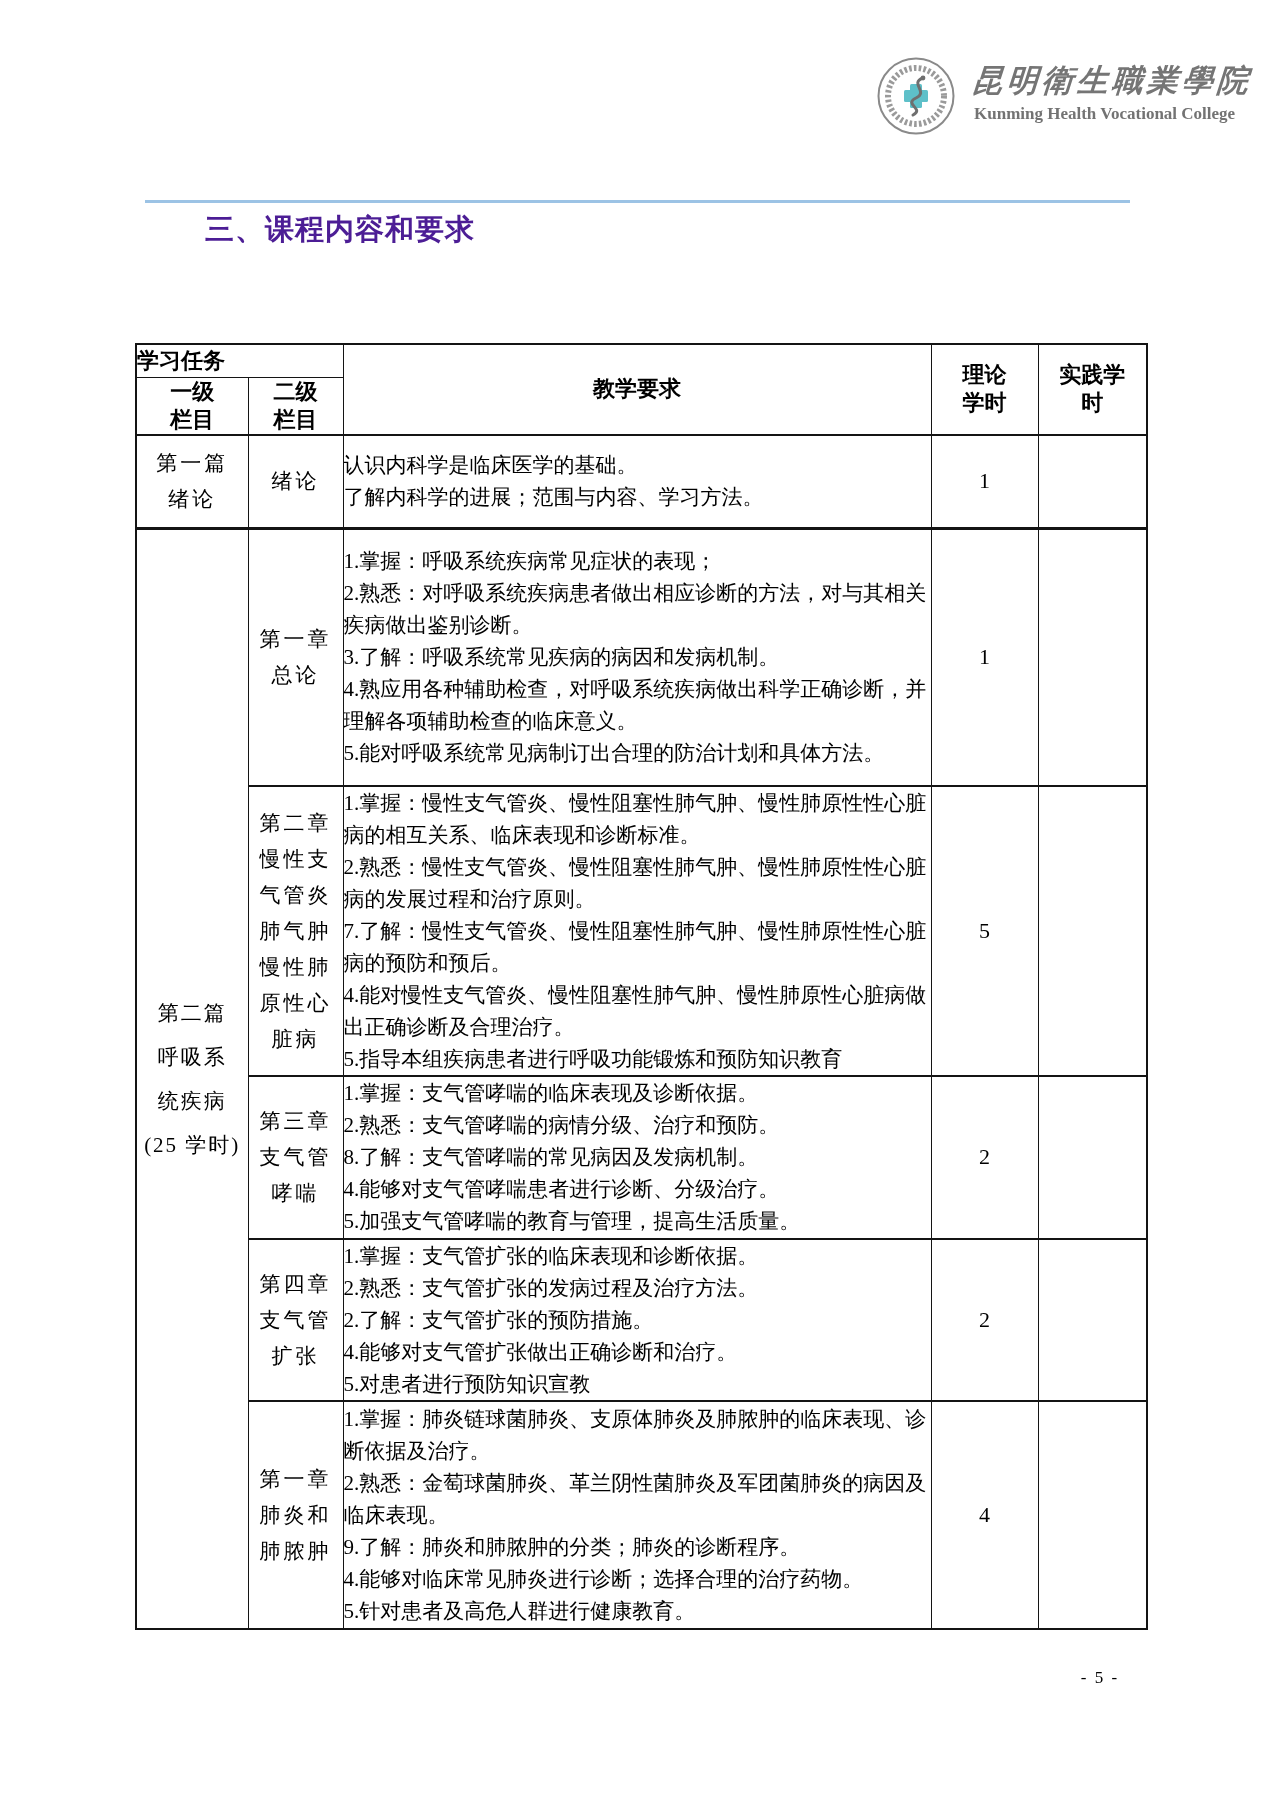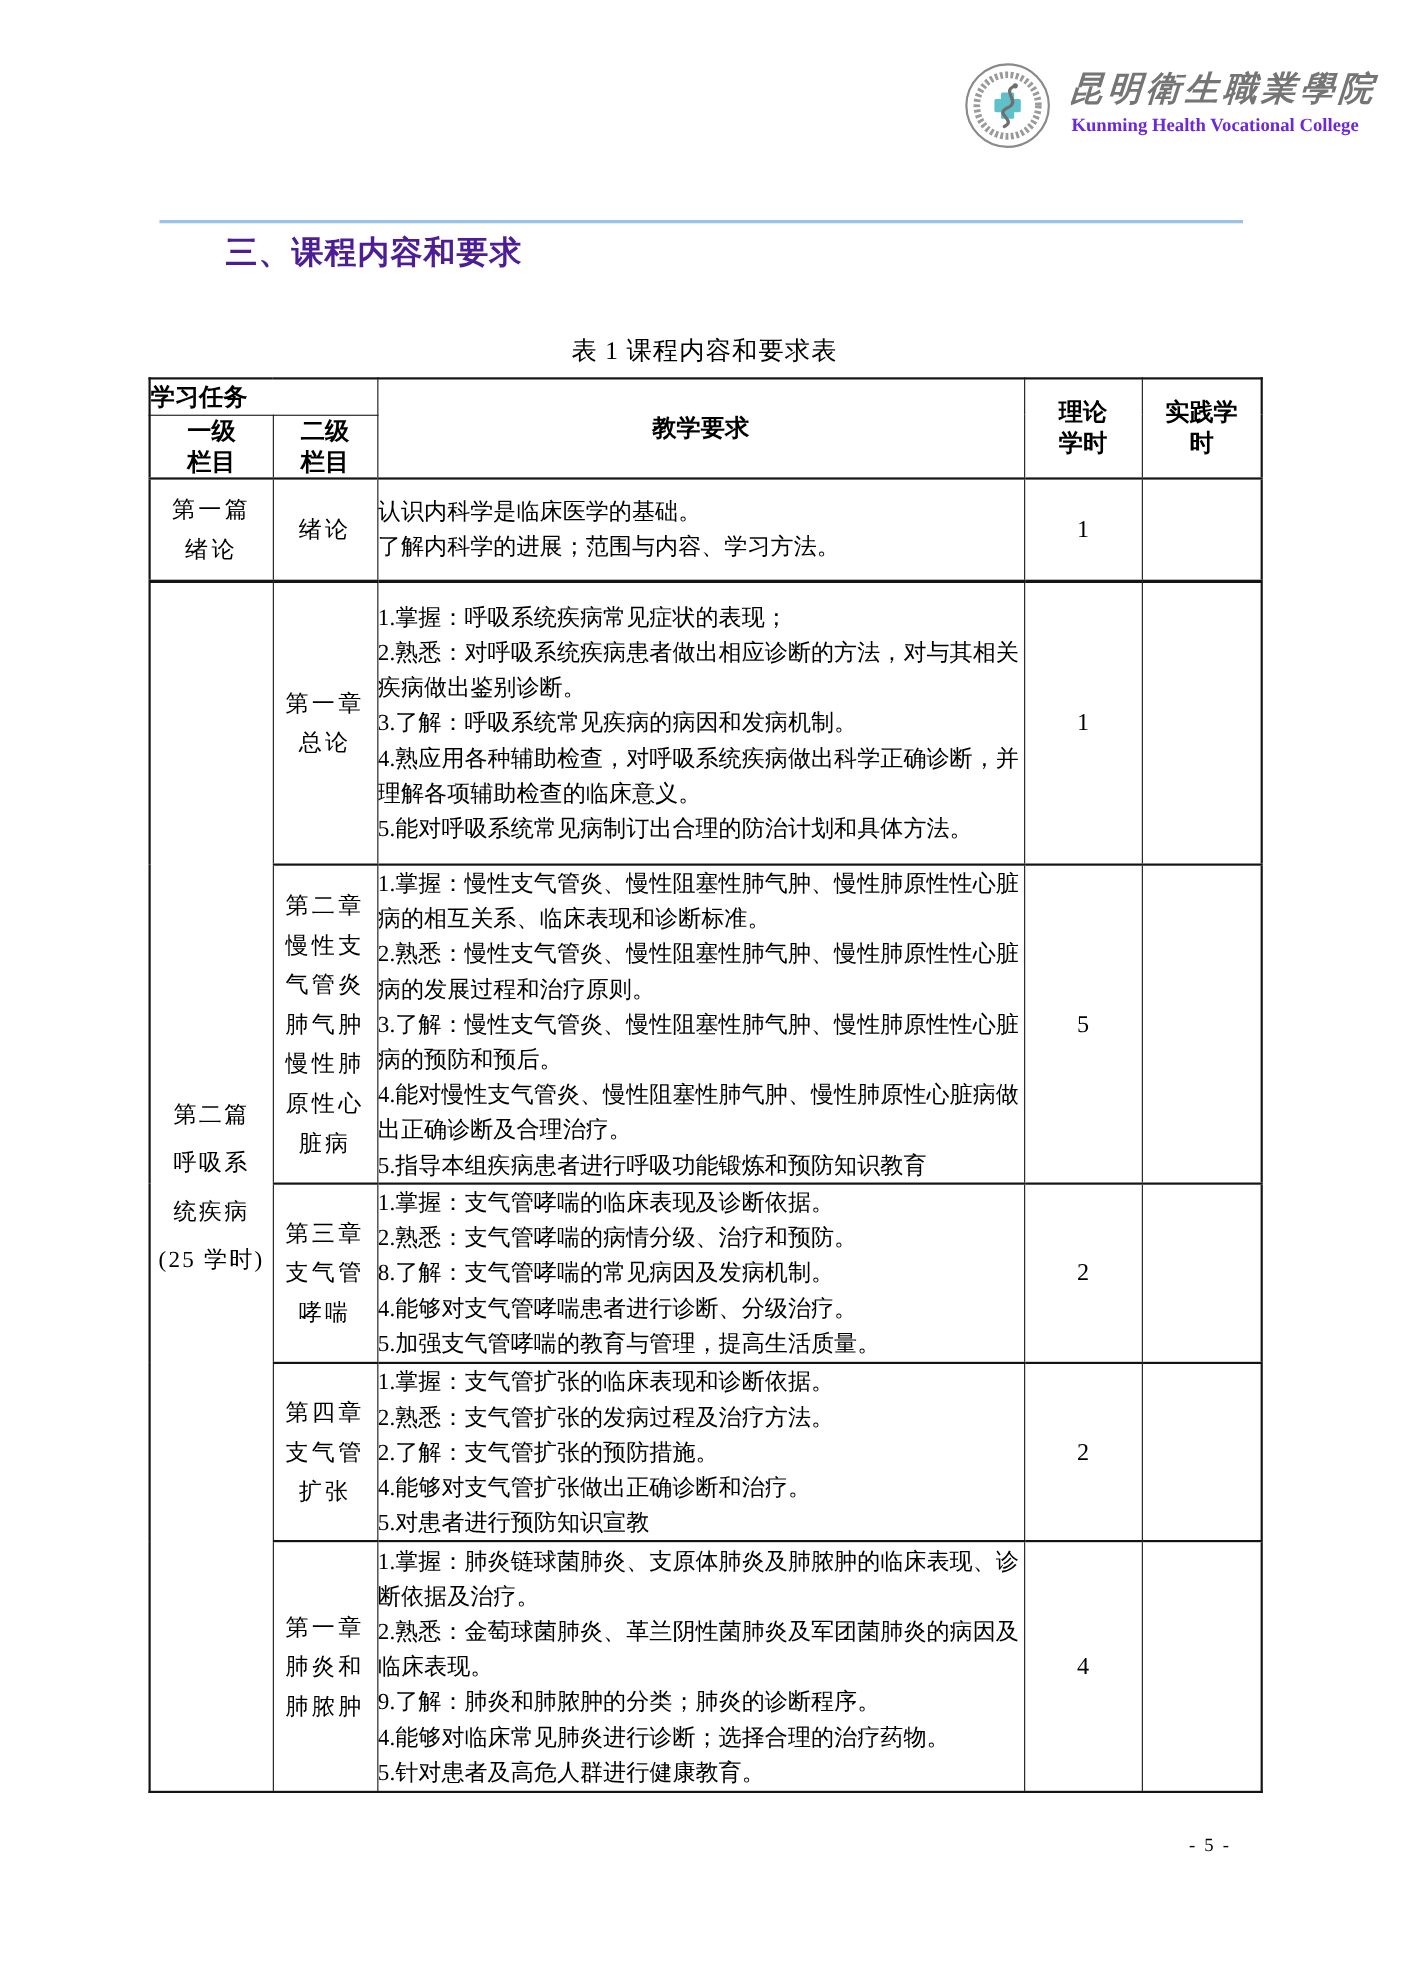--- a/index.html
+++ b/index.html
@@ -15,21 +15,21 @@
   .logo-block{position:absolute;top:52px;left:876px;width:370px;height:92px;}
   .logo-seal{position:absolute;left:0;top:4px;width:80px;height:80px;}
   .cn-name{
     position:absolute;left:96px;top:8px;width:280px;
     font-size:31px;font-weight:bold;font-style:italic;
     letter-spacing:4px;color:#757575;white-space:nowrap;
     transform:skewX(-4deg);
   }
   .en-name{
     position:absolute;left:98px;top:52px;width:280px;
-    font-size:17px;font-weight:bold;color:#6d28d9;white-space:nowrap;
+    font-size:17px;font-weight:bold;color:#737373;white-space:nowrap;
   }
   .divider{
     position:absolute;left:145px;top:200px;width:985px;height:3px;
     background:#9cc3e5;
   }
   
   .section-title{
     position:absolute;left:205px;top:210px;
     font-family:"Liberation Sans","DejaVu Sans",sans-serif;
     font-size:29px;font-weight:bold;color:#4c1d95;
@@ -92,21 +92,20 @@
         <circle cx="47" cy="22" r="2.4" fill="#6f6f6f"></circle>
       </svg>
     </span>
     <div class="cn-name">昆明衛生職業學院</div>
     <div class="en-name">Kunming Health Vocational College</div>
   </div>
 
   <div class="divider"></div>
 
   <div class="section-title">三、课程内容和要求</div>
-  <div class="table-caption">表 1 课程内容和要求表</div>
 
   <table class="course">
     <colgroup>
       <col class="c1">
         <col class="c2">
         <col class="c3">
         <col class="c4">
         <col class="c5">
     </colgroup>
     <tbody>
@@ -161,21 +160,21 @@
         <td class="lv2">第二章
 慢性支
 气管炎
 肺气肿
 慢性肺
 原性心
 脏病</td>
         <td class="req">
           <span class="item">1.掌握：慢性支气管炎、慢性阻塞性肺气肿、慢性肺原性性心脏病的相互关系、临床表现和诊断标准。</span>
           <span class="item">2.熟悉：慢性支气管炎、慢性阻塞性肺气肿、慢性肺原性性心脏病的发展过程和治疗原则。</span>
-          <span class="item">3.了解：慢性支气管炎、慢性阻塞性肺气肿、慢性肺原性性心脏病的预防和预后。</span>
+          <span class="item">7.了解：慢性支气管炎、慢性阻塞性肺气肿、慢性肺原性性心脏病的预防和预后。</span>
           <span class="item">4.能对慢性支气管炎、慢性阻塞性肺气肿、慢性肺原性心脏病做出正确诊断及合理治疗。</span>
           <span class="item">5.指导本组疾病患者进行呼吸功能锻炼和预防知识教育</span>
         </td>
         <td class="hours">5</td>
         <td class="hours"></td>
       </tr>
 
       <tr class="tr-r4 sep">
         <td class="lv2">第三章
 支气管

